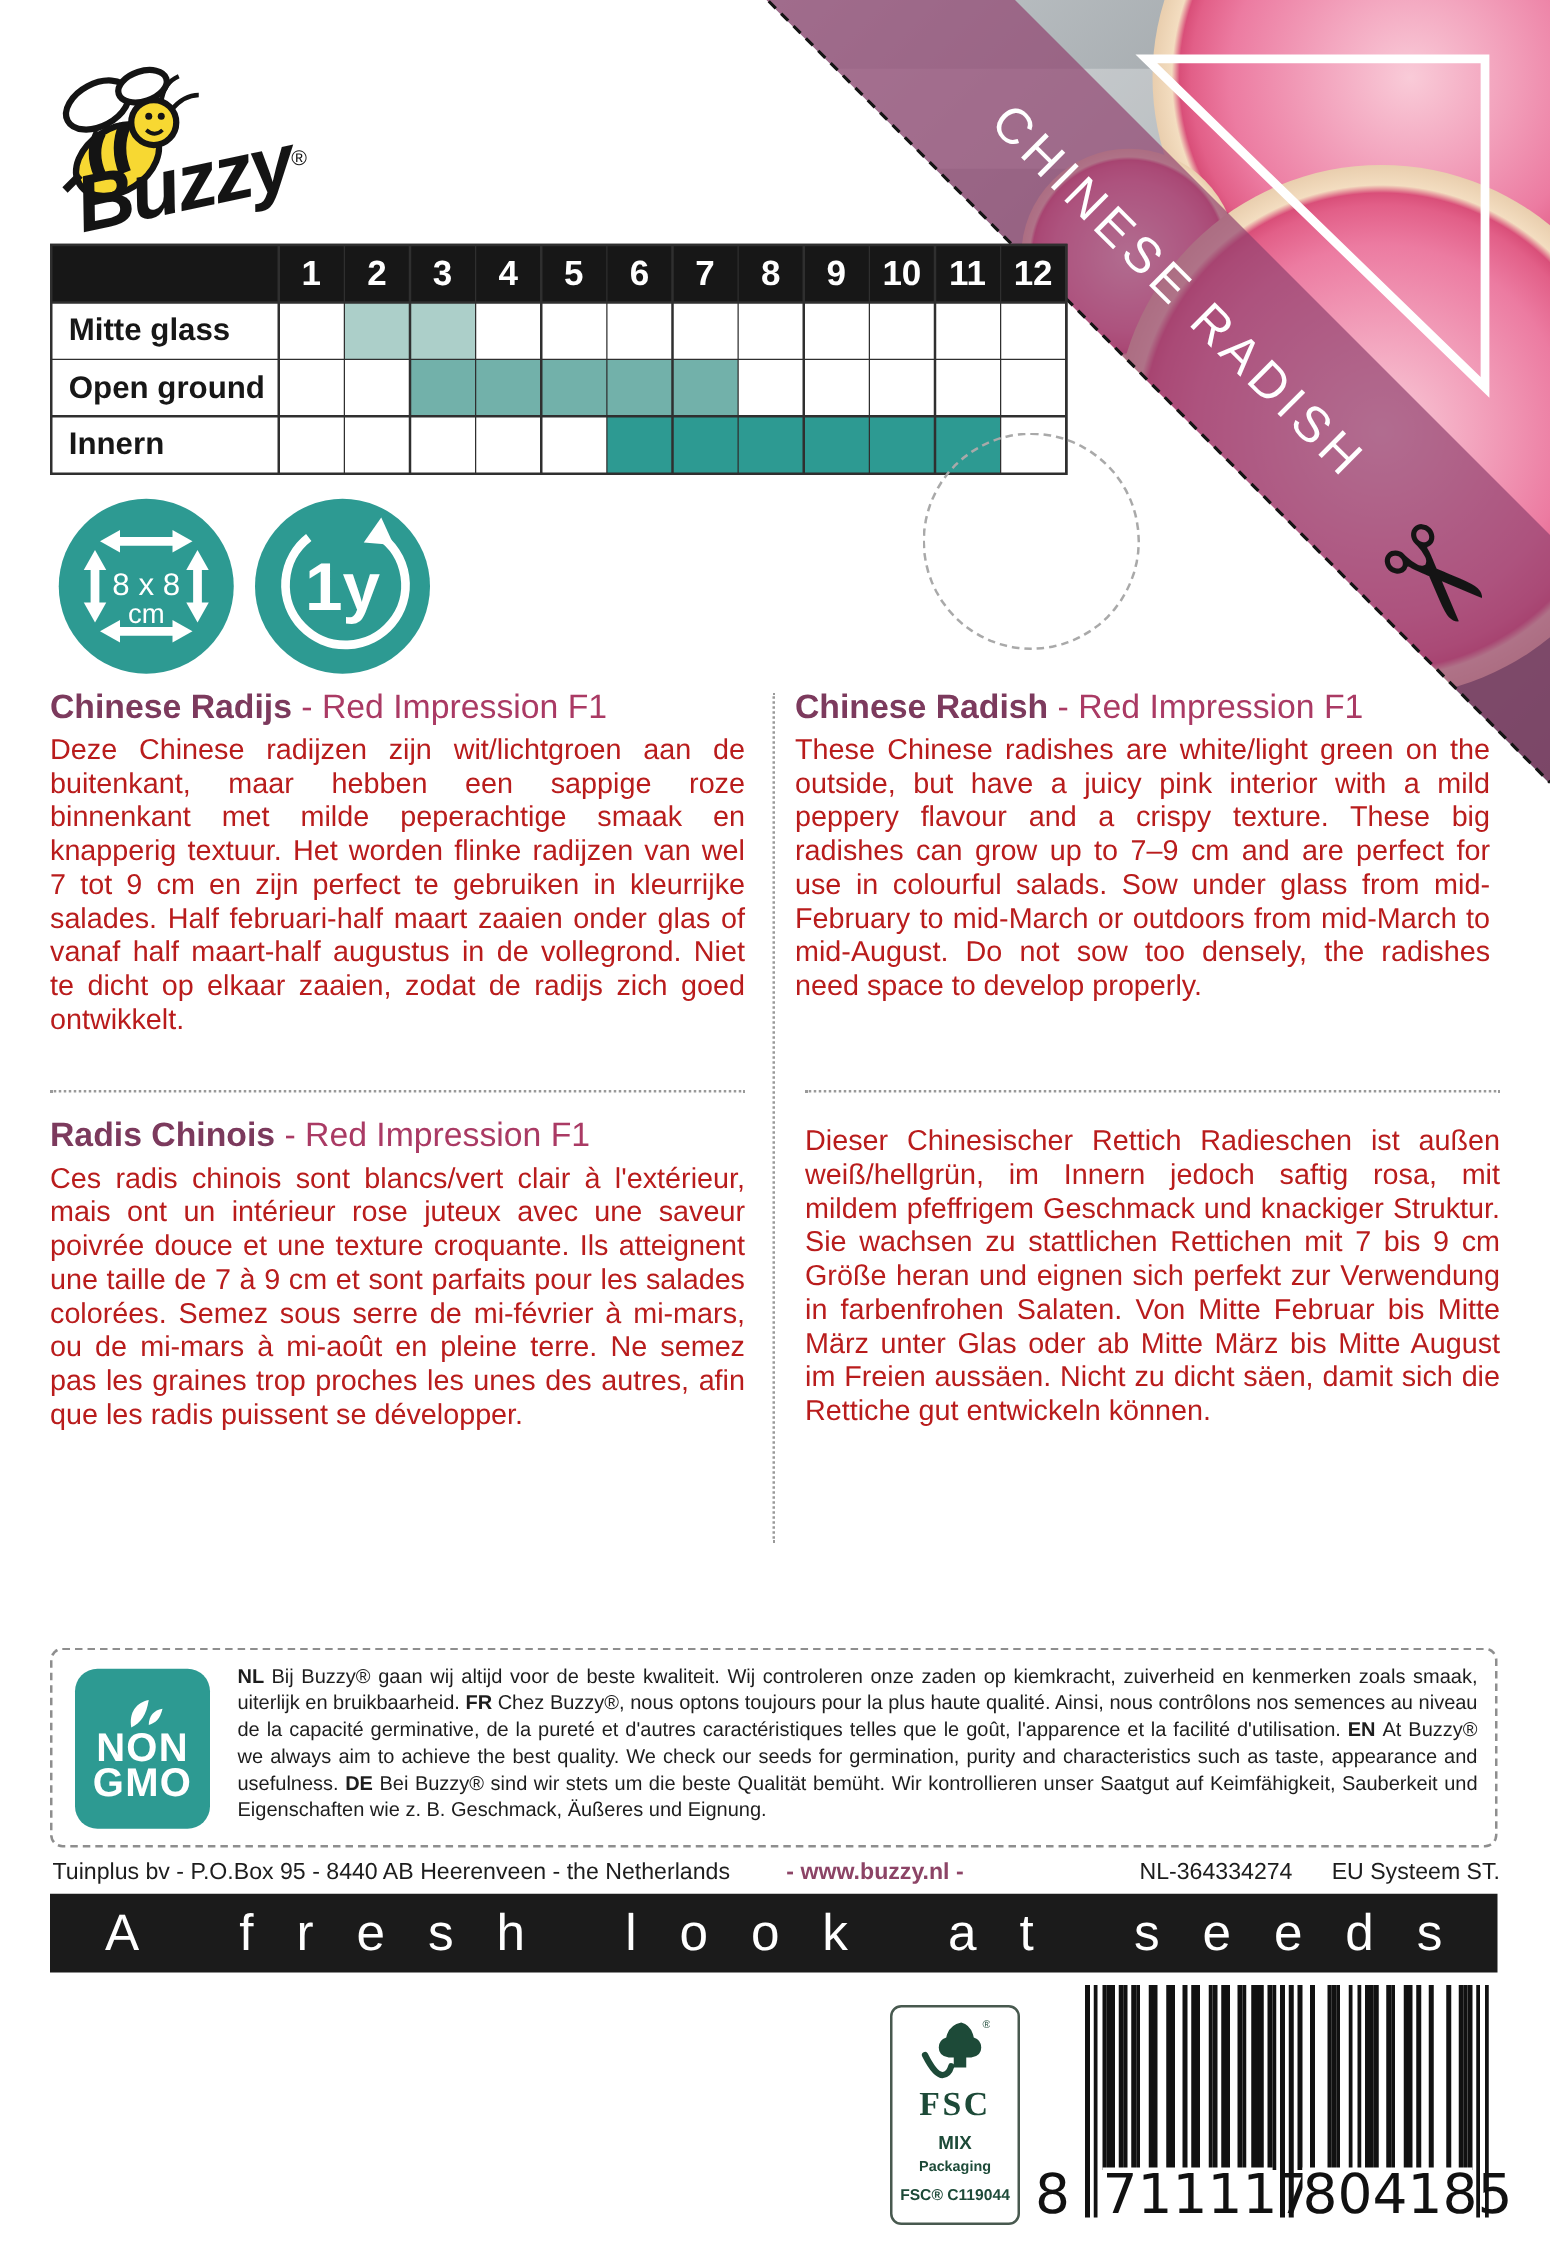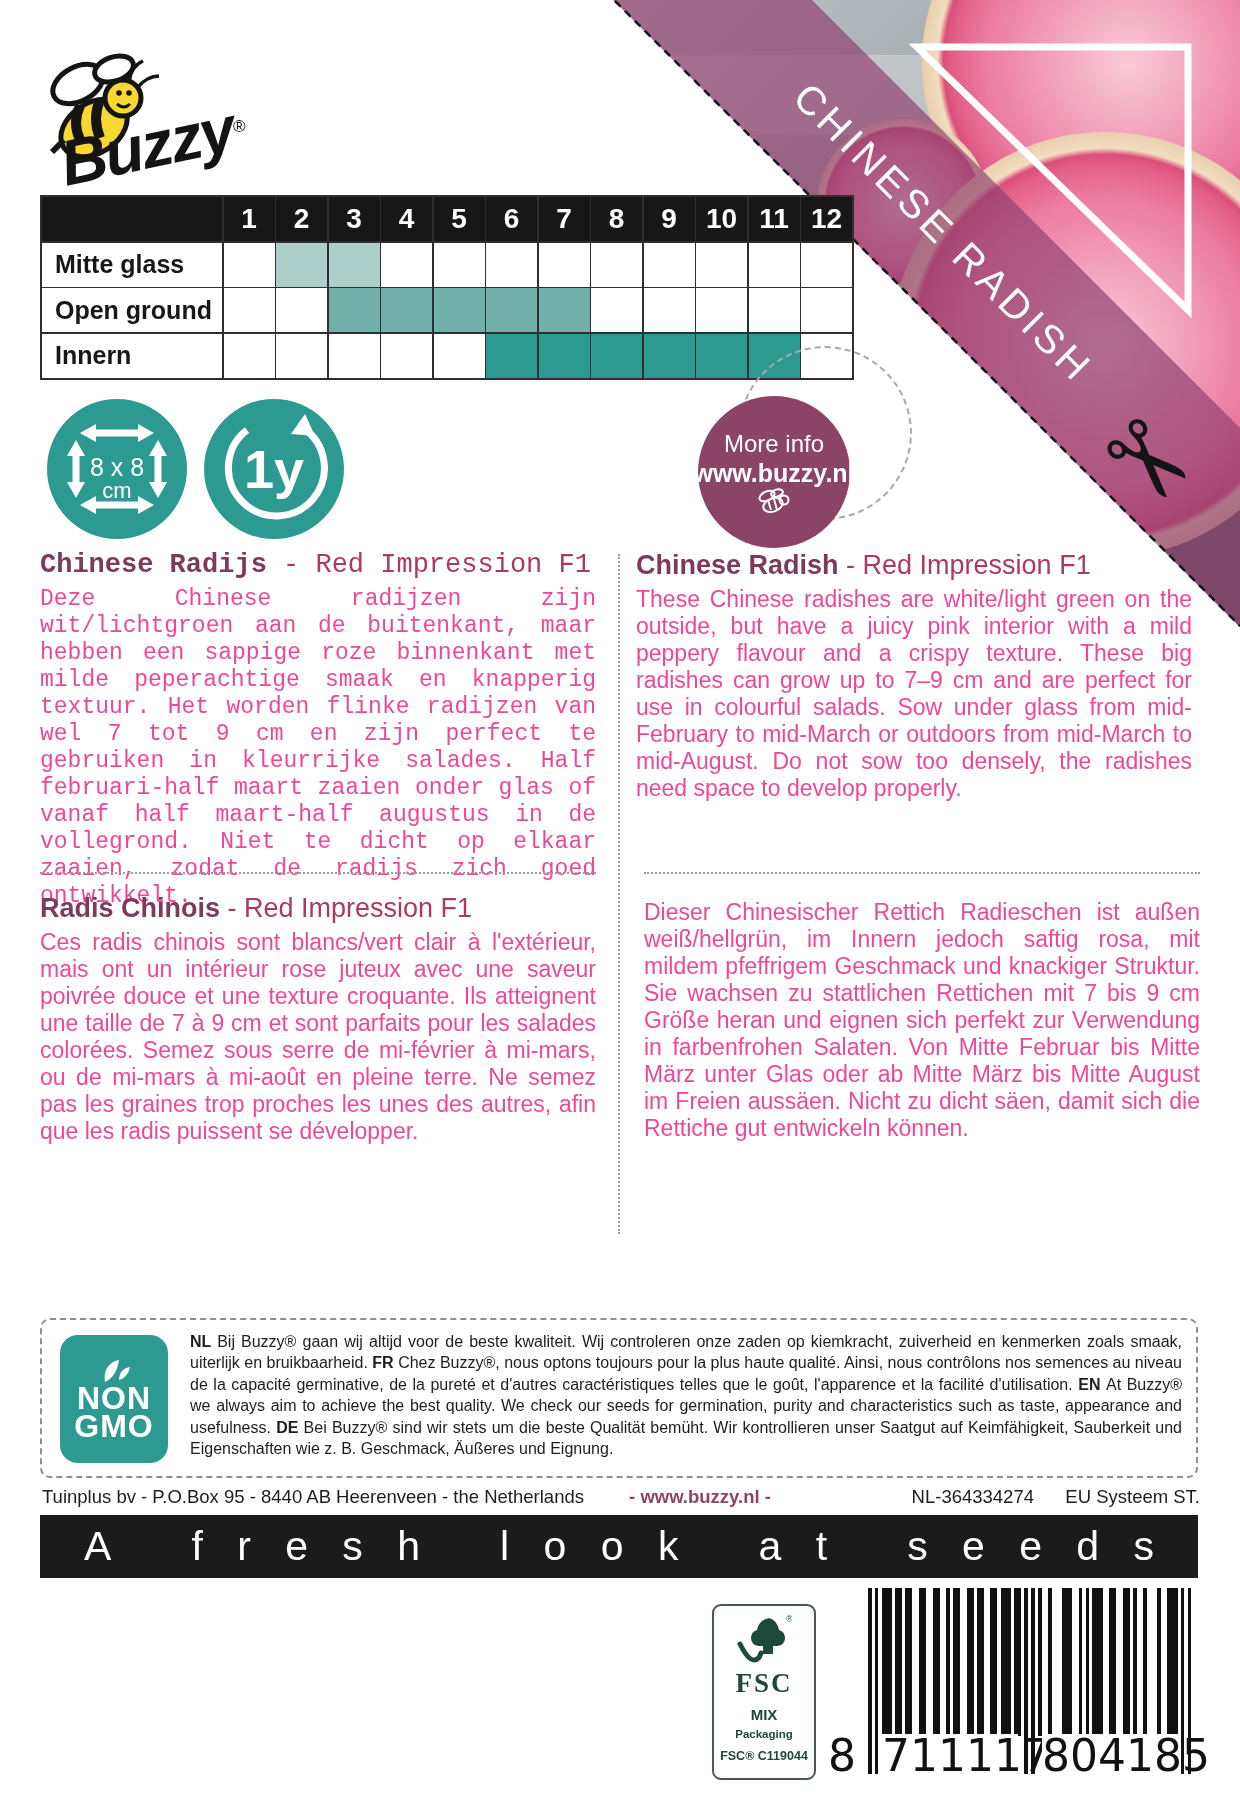--- a/index.html
+++ b/index.html
@@ -30,27 +30,27 @@
   .dashcircle{left:738px;top:346px;width:170px;height:170px;border:2.5px dashed #a9a9a9;
               border-radius:50%;z-index:2;}
   .moreinfo{left:698px;top:396px;width:152px;height:152px;border-radius:50%;background:#8c4466;
             color:#fff;display:flex;flex-direction:column;align-items:center;justify-content:center;
             z-index:3;text-align:center;}
   .moreinfo .l1{font-size:24px;}
   .moreinfo .l2{font-size:25px;font-weight:700;margin-top:1px;}
 
   
   .section{width:556px;z-index:2;}
-  .s-nl{left:40px;top:550px;font-family:Liberation Mono, monospace;}
+  .s-nl{left:40px;top:550px;}
   .s-en{left:636px;top:550px;}
   .s-fr{left:40px;top:893px;}
   .s-de{left:644px;top:893px;}
   .section h3{margin:0;font-size:27px;line-height:30px;color:#7c3a5d;font-weight:700;}
   .section h3 .variety{font-weight:400;color:#aa3a64;}
-  .section p{margin:6px 0 0 0;font-size:23px;line-height:27px;color:#ec4899;
+  .section p{margin:6px 0 0 0;font-size:23px;line-height:27px;color:#b91c1c;
              text-align:justify;}
   .vdot{left:618px;top:554px;height:680px;border-left:2px dotted #9a9a9a;z-index:2;}
   .hdot{top:872px;width:556px;border-top:2px dotted #9a9a9a;z-index:2;}
   .hdot-l{left:40px;} .hdot-r{left:644px;}
 
   
   .quality{left:40px;top:1318px;width:1158px;height:160px;border:2px dashed #8e8e8e;
            border-radius:10px;z-index:2;box-sizing:border-box;}
   .gmo-badge{position:absolute;left:18px;top:15px;width:108px;height:128px;background:#2d9a92;
              border-radius:18px;display:flex;flex-direction:column;align-items:center;
@@ -227,33 +227,20 @@
   </svg>
 
   <svg class="abs picto picto2" width="142" height="142" viewBox="0 0 142 142">
     <circle cx="71" cy="71" r="70" fill="#2d9a92"></circle>
     <path d="M44 32 A 48 48 0 1 0 100 30" fill="none" stroke="#ffffff" stroke-width="7"></path>
     <polygon points="112,38 88,36 102,16" fill="#ffffff"></polygon>
     <text x="71" y="90" text-anchor="middle" fill="#ffffff" font-size="54" font-weight="700" font-family="Liberation Sans, sans-serif">1y</text>
   </svg>
 
   <div class="abs dashcircle"></div>
-  <div class="abs moreinfo">
-    <div class="l1">More info</div>
-    <div class="l2">www.buzzy.nl</div>
-    <svg width="42" height="26" viewBox="0 0 42 26">
-      <g stroke="#ffffff" fill="none" stroke-width="2">
-        <ellipse cx="14" cy="8" rx="8" ry="4.5" transform="rotate(-25 14 8)"></ellipse>
-        <ellipse cx="24" cy="5" rx="6" ry="3.5" transform="rotate(-15 24 5)"></ellipse>
-        <ellipse cx="20" cy="17" rx="10" ry="6.5" transform="rotate(-20 20 17)"></ellipse>
-        <path d="M15 12 l3 10 M21 11 l3 11"></path>
-        <circle cx="31" cy="12" r="4.5"></circle>
-      </g>
-    </svg>
-  </div>
 
   <div class="abs section s-nl">
     <h3><span>Chinese Radijs</span><span class="variety"> - Red Impression F1</span></h3>
     <p>Deze Chinese radijzen zijn wit/lichtgroen aan de buitenkant, maar hebben een sappige roze binnenkant met milde peperachtige smaak en knapperig textuur. Het worden flinke radijzen van wel 7 tot 9 cm en zijn perfect te gebruiken in kleurrijke salades. Half februari-half maart zaaien onder glas of vanaf half maart-half augustus in de vollegrond. Niet te dicht op elkaar zaaien, zodat de radijs zich goed ontwikkelt.</p>
   </div>
   <div class="abs section s-en">
     <h3><span>Chinese Radish</span><span class="variety"> - Red Impression F1</span></h3>
     <p>These Chinese radishes are white/light green on the outside, but have a juicy pink interior with a mild peppery flavour and a crispy texture. These big radishes can grow up to 7–9 cm and are perfect for use in colourful salads. Sow under glass from mid-February to mid-March or outdoors from mid-March to mid-August. Do not sow too densely, the radishes need space to develop properly.</p>
   </div>
   <div class="abs section s-fr">

